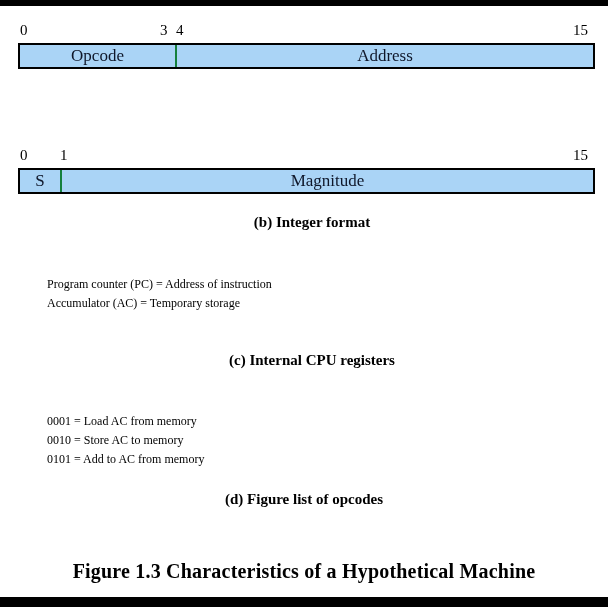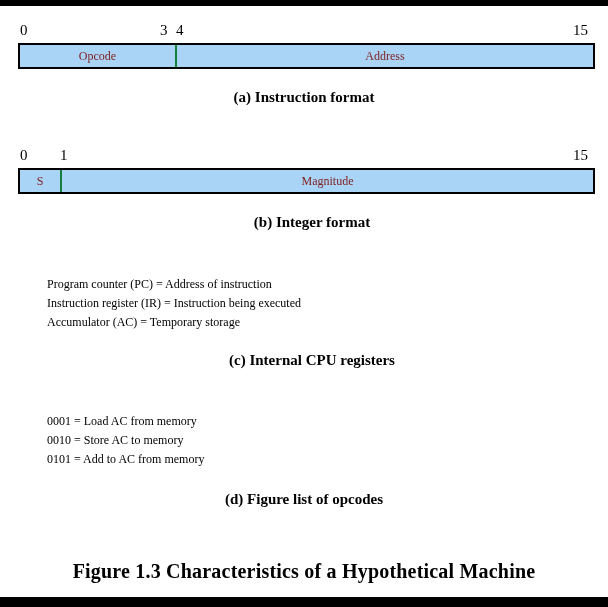--- a/index.html
+++ b/index.html
@@ -53,22 +53,22 @@
     background: #aad4f6;
     display: flex;
     height: 26px;
   }
   .field {
     box-sizing: border-box;
     display: flex;
     align-items: center;
     justify-content: center;
     font-family: "Liberation Serif", serif;
-    font-size: 12px;
-    color: #7f1d1d;
+    font-size: 17px;
+    color: #0f172a;
     height: 100%;
     background: #aad4f6;
     white-space: nowrap;
   }
   .field.divided {
     border-left: 2px solid #15803d;
   }
 
   
   .caption {
@@ -115,38 +115,36 @@
     <span class="tick" style="left:160px;">3</span>
     <span class="tick" style="left:176px;">4</span>
     <span class="tick" style="left:573px;">15</span>
   </div>
 
   <div class="bar" style="top:43px; left:18px; width:577px;">
     <div class="field" style="width:155px;">Opcode</div>
     <div class="field divided" style="flex:1 1 auto;">Address</div>
   </div>
 
-  <div class="caption" style="top:89px; left:0; right:0;">(a) Instruction format</div>
 
   <div class="ruler" style="top:145px;">
     <span class="tick" style="left:20px;">0</span>
     <span class="tick" style="left:60px;">1</span>
     <span class="tick" style="left:573px;">15</span>
   </div>
 
   <div class="bar" style="top:168px; left:18px; width:577px;">
     <div class="field" style="width:40px;">S</div>
     <div class="field divided" style="flex:1 1 auto;">Magnitude</div>
   </div>
 
   <div class="caption" style="top:214px; left:16px; right:0;">(b) Integer format</div>
 
   <div class="textblock" style="top:275px; left:47px;">
     <span class="line">Program counter (PC) = Address of instruction</span>
-    <span class="line">Instruction register (IR) = Instruction being executed</span>
     <span class="line">Accumulator (AC) = Temporary storage</span>
   </div>
 
   <div class="caption" style="top:352px; left:16px; right:0;">(c) Internal CPU registers</div>
 
   <div class="textblock" style="top:412px; left:47px;">
     <span class="line">0001 = Load AC from memory</span>
     <span class="line">0010 = Store AC to memory</span>
     <span class="line">0101 = Add to AC from memory</span>
   </div>

